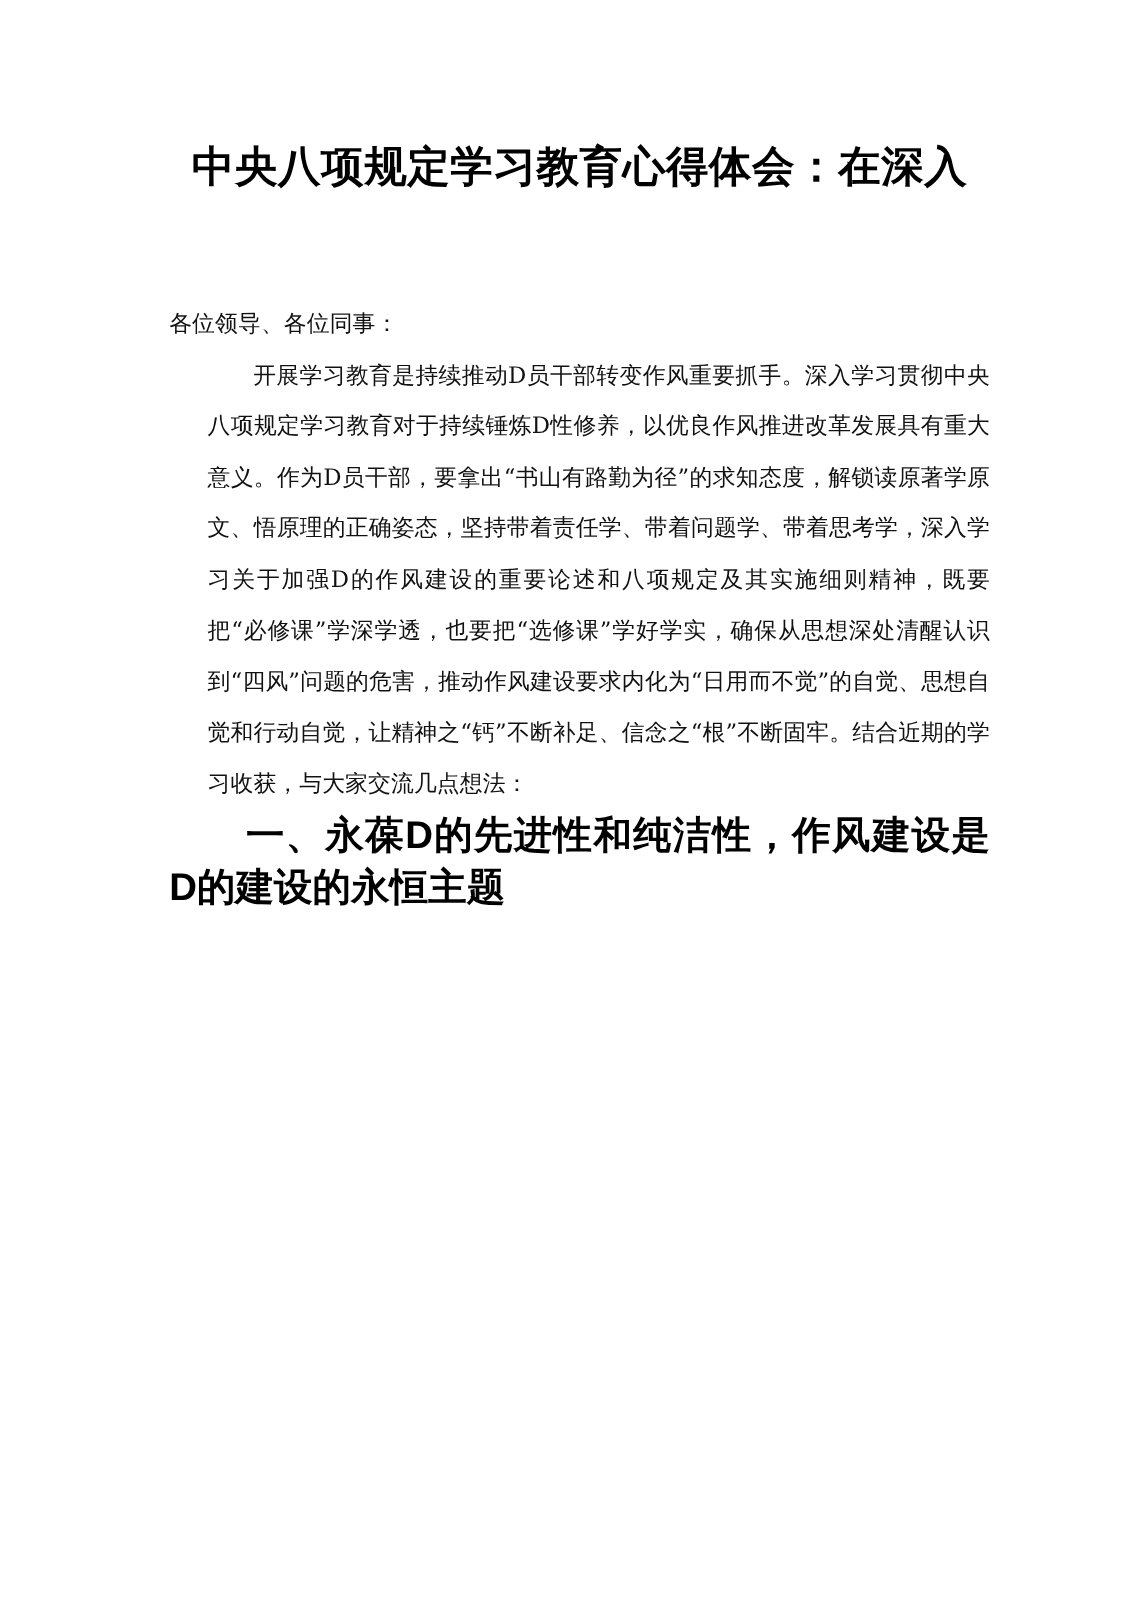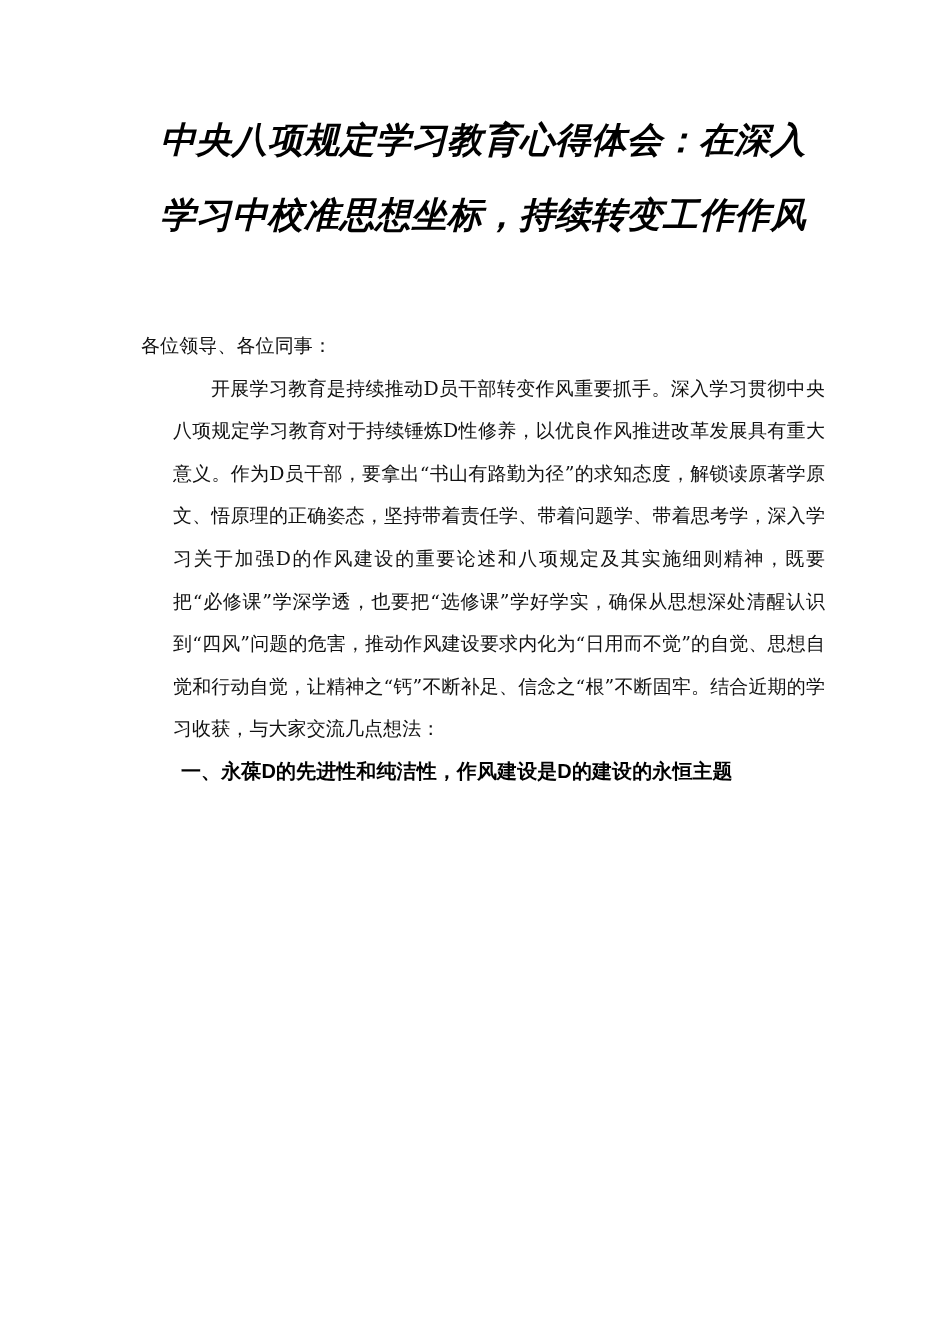--- a/index.html
+++ b/index.html
@@ -33,21 +33,20 @@
     color: #000000;
     text-align: center;
     margin: 0;
     padding-top: 102px;
     letter-spacing: 0.4px;
     white-space: nowrap;
   }
 
   .doc-title .tline {
     display: block;
-    font-style: italic;
   }
 
   
   .body-block {
     margin-top: 72px;
   }
 
   p.para {
     font-family: "DejaVu Serif", "Liberation Serif", serif;
     font-size: 19px;
@@ -63,41 +62,40 @@
 
   p.indent {
     text-indent: 2em;
     margin-left: 32px;
   }
 
   
   p.section-heading {
     font-family: "Liberation Sans", "DejaVu Sans", sans-serif;
     font-weight: 700;
-    font-size: 20px;
+    font-size: 32px;
     line-height: 42.6px;
     color: #000000;
     margin: 0;
     text-indent: 2em;
     text-align: justify;
     text-justify: inter-character;
     text-align-last: left;
     word-break: break-all;
     letter-spacing: 0.1px;
   }
 </style>
 </head>
 <body>
 
 <div class="page">
   <div class="content">
 
     <h1 class="doc-title">
       <span class="tline">中央八项规定学习教育心得体会：在深入</span>
-      <span class="tline">学习中校准思想坐标，持续转变工作作风</span>
     </h1>
 
     <div class="body-block">
 
       <p class="para">各位领导、各位同事：</p>
 
       <p class="para indent">开展学习教育是持续推动D员干部转变作风重要抓手。深入学习贯彻中央八项规定学习教育对于持续锤炼D性修养，以优良作风推进改革发展具有重大意义。作为D员干部，要拿出“书山有路勤为径”的求知态度，解锁读原著学原文、悟原理的正确姿态，坚持带着责任学、带着问题学、带着思考学，深入学习关于加强D的作风建设的重要论述和八项规定及其实施细则精神，既要把“必修课”学深学透，也要把“选修课”学好学实，确保从思想深处清醒认识到“四风”问题的危害，推动作风建设要求内化为“日用而不觉”的自觉、思想自觉和行动自觉，让精神之“钙”不断补足、信念之“根”不断固牢。结合近期的学习收获，与大家交流几点想法：</p>
 
       <p class="section-heading">一、永葆D的先进性和纯洁性，作风建设是D的建设的永恒主题</p>
 

